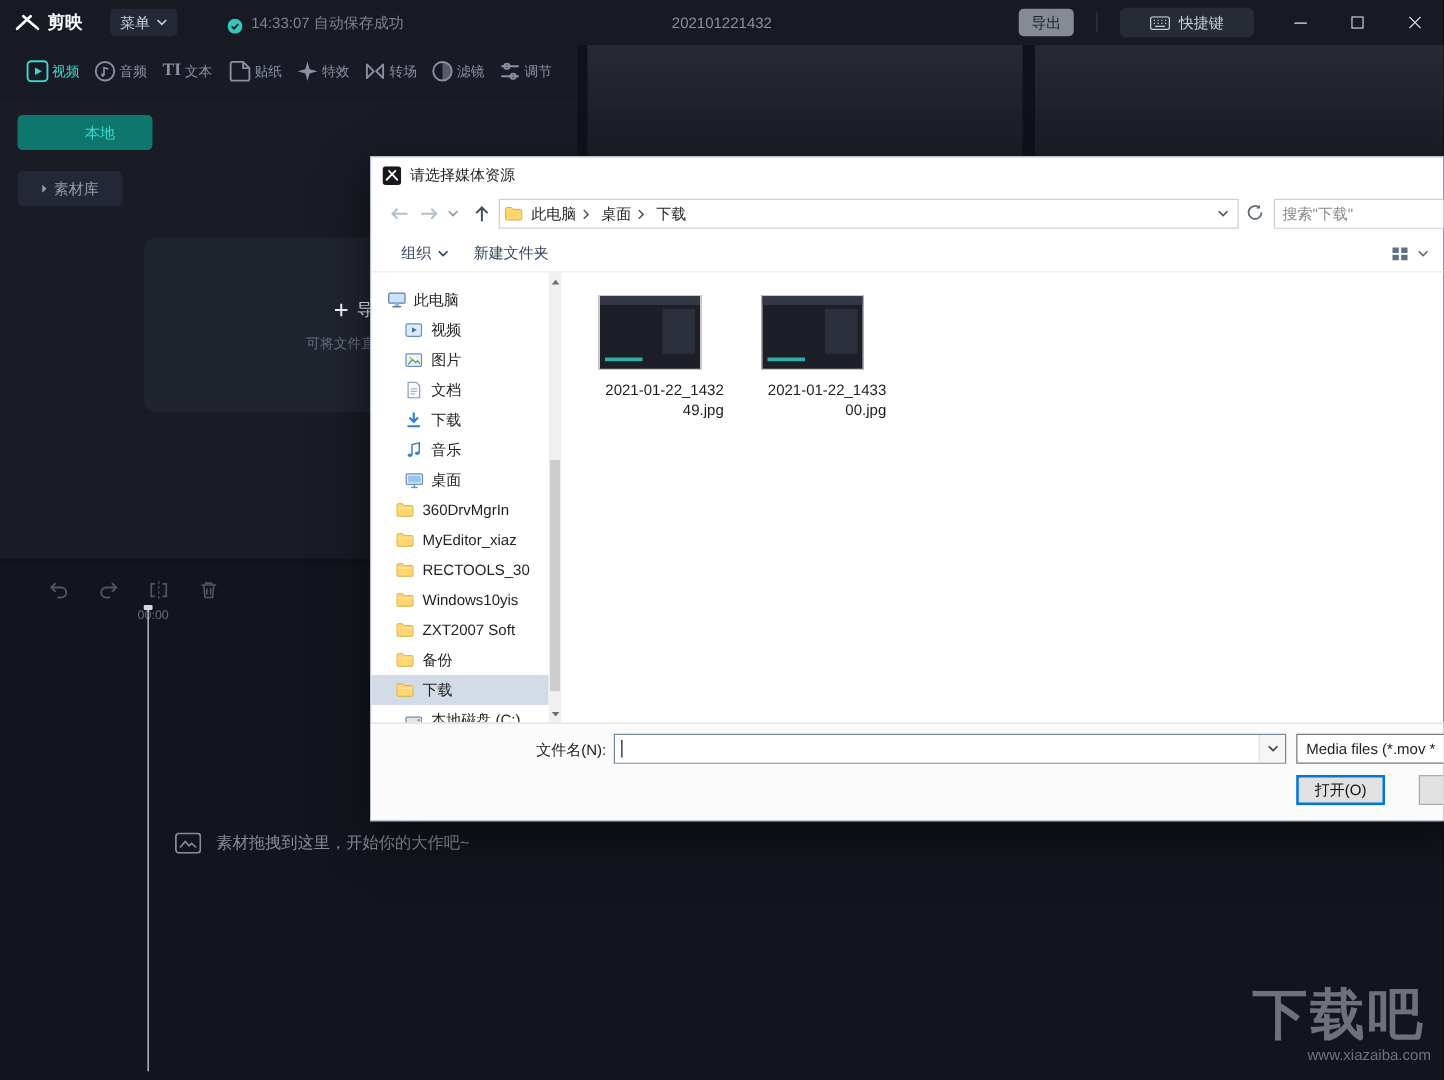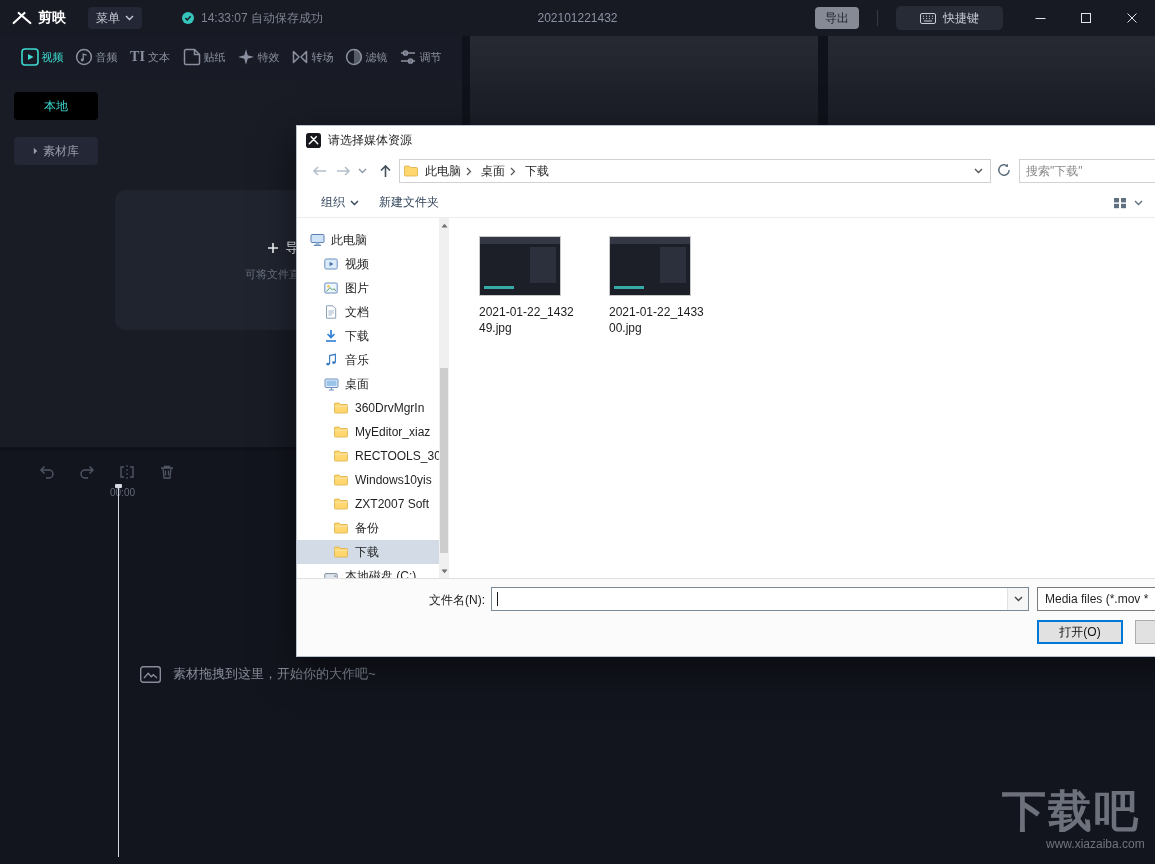--- a/index.html
+++ b/index.html
@@ -6,21 +6,21 @@
   .app{position:relative;width:1155px;height:864px;overflow:hidden;
        background:#10121b;font-family:"Liberation Sans","DejaVu Sans",sans-serif;
        -webkit-font-smoothing:antialiased;}
   
   .topbar{position:absolute;left:0;top:0;width:1155px;height:36px;background:#171923;
           display:flex;align-items:center;color:#d6dae2;font-size:12px;}
   .logo-wrap{display:flex;align-items:center;gap:6px;margin-left:12px;}
   .logo-txt{font-size:14px;font-weight:bold;color:#fff;}
   .menu-btn{margin-left:22px;background:#242836;border-radius:4px;height:22px;padding:0 8px;
             display:flex;align-items:center;gap:5px;color:#c8ccd6;cursor:default;}
-  .autosave{margin-left:40px;display:flex;align-items:center;gap:7px;color:#7d8391;}
+  .autosave{margin-left:40px;display:flex;align-items:flex-end;gap:7px;color:#7d8391;}
   .proj-title{position:absolute;left:50%;transform:translateX(-50%);color:#8b92a0;}
   .tb-right{position:absolute;right:0;top:0;height:36px;display:flex;align-items:center;}
   .export-btn{background:#858a95;color:#22252d;border-radius:4px;height:22px;padding:0 10px;
               display:flex;align-items:center;font-size:12px;}
   .tb-sep{width:1px;height:16px;background:#343947;margin:0 18px;}
   .shortcut-btn{background:#272b36;border-radius:5px;height:24px;padding:0 24px;
                 display:flex;align-items:center;gap:7px;color:#c9cdd7;}
   .winbtn{width:46px;height:36px;display:flex;align-items:center;justify-content:center;color:#e2e5eb;}
   
   .tabbar{position:absolute;left:0;top:36px;width:462px;height:42px;background:#181b25;
@@ -28,21 +28,21 @@
   .tab{width:54px;display:flex;align-items:center;justify-content:center;
        gap:3px;color:#8a90a0;cursor:default;}
   .tab.active{color:var(--accent);}
   .tab-ic{height:18px;display:flex;align-items:center;justify-content:center;}
   .tab-lb{font-size:11px;}
   .ti{font-family:"Liberation Serif","DejaVu Serif",serif;font-size:14px;font-weight:bold;}
   
   .media-panel{position:absolute;left:0;top:78px;width:462px;height:369px;background:#191b25;}
   .side-item{position:absolute;left:14px;width:84px;height:28px;border-radius:4px;
              display:flex;align-items:center;justify-content:center;gap:5px;font-size:12px;}
-  .side-local{top:14px;background:#000000;color:var(--accent);}
+  .side-local{top:14px;background:#0f766e;color:var(--accent);padding-left:24px;}
   .side-lib{top:59px;background:#242836;color:#969caa;}
   .import-card{position:absolute;left:115px;top:112px;width:348px;height:140px;background:#20242f;
                border-radius:10px;display:flex;flex-direction:column;align-items:center;justify-content:center;gap:10px;}
   .import-main{display:flex;align-items:center;gap:7px;color:#f2f4f8;font-size:13px;}
   .import-hint{color:#6a7180;font-size:11px;}
   
   .panel{position:absolute;top:36px;height:411px;
          background:linear-gradient(180deg,#272a33 0px,#1d2029 60px,#191c26 120px);}
   .panel-a{left:470px;width:348px;}
   .panel-b{left:828px;width:327px;}
@@ -82,44 +82,44 @@
   .searchbox input::placeholder{color:#8a8a8a;}
   .dlg-cmd{position:absolute;left:0;top:62px;width:100%;height:30px;display:flex;align-items:center;
            border-bottom:1px solid #ececec;box-sizing:border-box;}
   .cmd-item{display:flex;align-items:center;gap:5px;color:#33465c;padding:0 10px;}
   .cmd-organize{margin-left:14px;}
   .cmd-right{position:absolute;left:816px;display:flex;align-items:center;gap:7px;color:#5f7083;}
   
   .tree{position:absolute;left:0;top:92px;width:142px;height:360px;overflow:hidden;padding-top:10px;box-sizing:border-box;}
   .trow{height:24px;display:flex;align-items:center;gap:6px;padding-left:12px;white-space:nowrap;overflow:hidden;}
   .trow.lv1{padding-left:26px;}
-  .trow.lv2{padding-left:36px;align-items:center;}
+  .trow.lv2{padding-left:19px;align-items:center;}
   .trow.active{background:#d3dce6;}
   .tree-ic{width:16px;height:16px;display:flex;align-items:center;justify-content:center;flex:0 0 16px;}
   .vscroll{position:absolute;left:142px;top:92px;width:10px;height:360px;background:#f0f0f0;}
   .vs-arrow{position:absolute;left:0;width:10px;height:14px;display:flex;align-items:center;justify-content:center;color:#6e6e6e;}
   .vs-up{top:0;} .vs-down{bottom:0;}
   .vs-thumb{position:absolute;left:1px;top:150px;width:8px;height:185px;background:#cdcdcd;}
   .files{position:absolute;left:182px;top:110px;display:flex;gap:30px;}
   .file-item{display:flex;flex-direction:column;width:100px;}
   .thumb{width:80px;height:58px;background:#1d1f28;border:1px solid #c9c9c9;position:relative;box-sizing:content-box;}
   .thumb .t1{position:absolute;top:0;left:0;right:0;height:7px;background:#343845;}
   .thumb .t2{position:absolute;top:10px;right:4px;width:26px;height:36px;background:#2c303d;}
   .thumb .t3{position:absolute;left:4px;bottom:6px;width:30px;height:3px;background:var(--accent);opacity:.75;}
-  .file-name{margin-top:8px;width:100px;font-size:12px;line-height:16px;word-break:break-all;color:#1c1c1c;}
+  .file-name{margin-top:8px;width:100px;font-size:12px;line-height:16px;word-break:break-all;color:#1c1c1c;text-align:right;}
   
   .dlg-footer{position:absolute;left:0;top:452px;width:100%;height:78px;background:#fbfbfb;border-top:1px solid #e0e0e0;box-sizing:border-box;}
   .fn-label{position:absolute;left:60px;top:13px;width:128px;text-align:right;color:#1a1a1a;}
   .fn-combo{position:absolute;left:194px;top:8px;width:538px;height:24px;border:1px solid #7a8a99;background:#fff;box-sizing:border-box;}
   .fn-combo input{position:absolute;left:0;top:0;width:515px;height:22px;border:0;outline:none;padding:0 6px;font-family:inherit;font-size:12px;box-sizing:border-box;}
   .fn-caret{position:absolute;left:5px;top:4px;width:1px;height:14px;background:#1b1b1b;}
   .combo-arrow{position:absolute;right:0;top:0;width:20px;height:22px;display:flex;align-items:center;justify-content:center;color:#444;border-left:1px solid #e2e2e2;background:#f6f6f6;}
   .ftype{position:absolute;left:740px;top:8px;width:140px;height:24px;border:1px solid #7a7a7a;background:#fff;
          display:flex;align-items:center;padding-left:7px;box-sizing:border-box;white-space:nowrap;overflow:hidden;}
-  .btn-open{position:absolute;left:740px;top:41px;width:86px;height:24px;background:#e1e1e1;border:2px solid var(--win-accent);
+  .btn-open{position:absolute;left:740px;top:41px;width:71px;height:24px;background:#e1e1e1;border:2px solid var(--win-accent);
             display:flex;align-items:center;justify-content:center;box-sizing:border-box;font-size:12px;color:#111;}
   .btn-cancel{position:absolute;left:838px;top:41px;width:86px;height:24px;background:#e1e1e1;border:1px solid #adadad;box-sizing:border-box;}
   svg{display:block;}
 </style>
 </head>
 <body>
 
 <div class="app">
 
   <div class="topbar">

